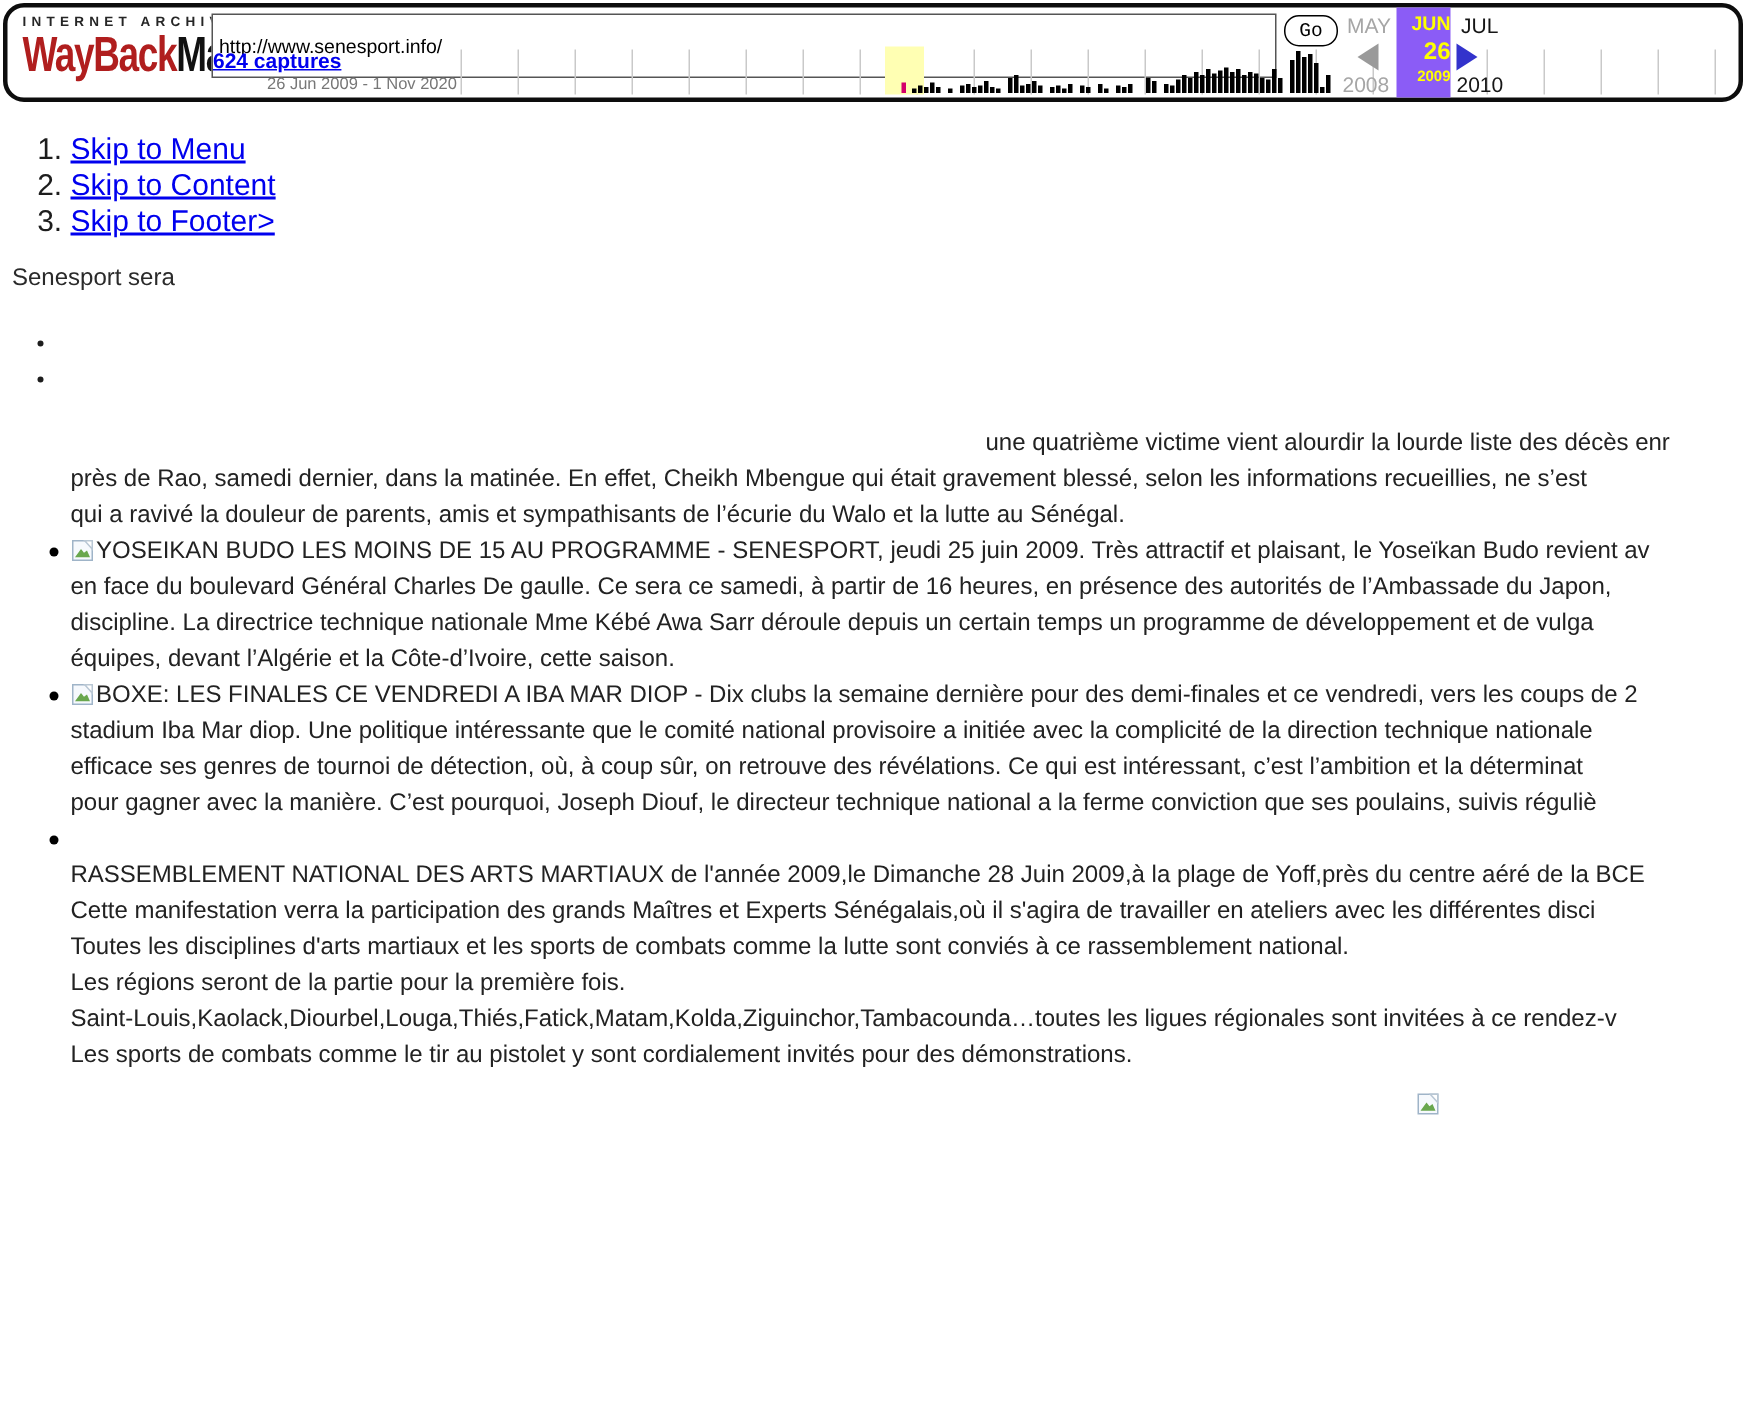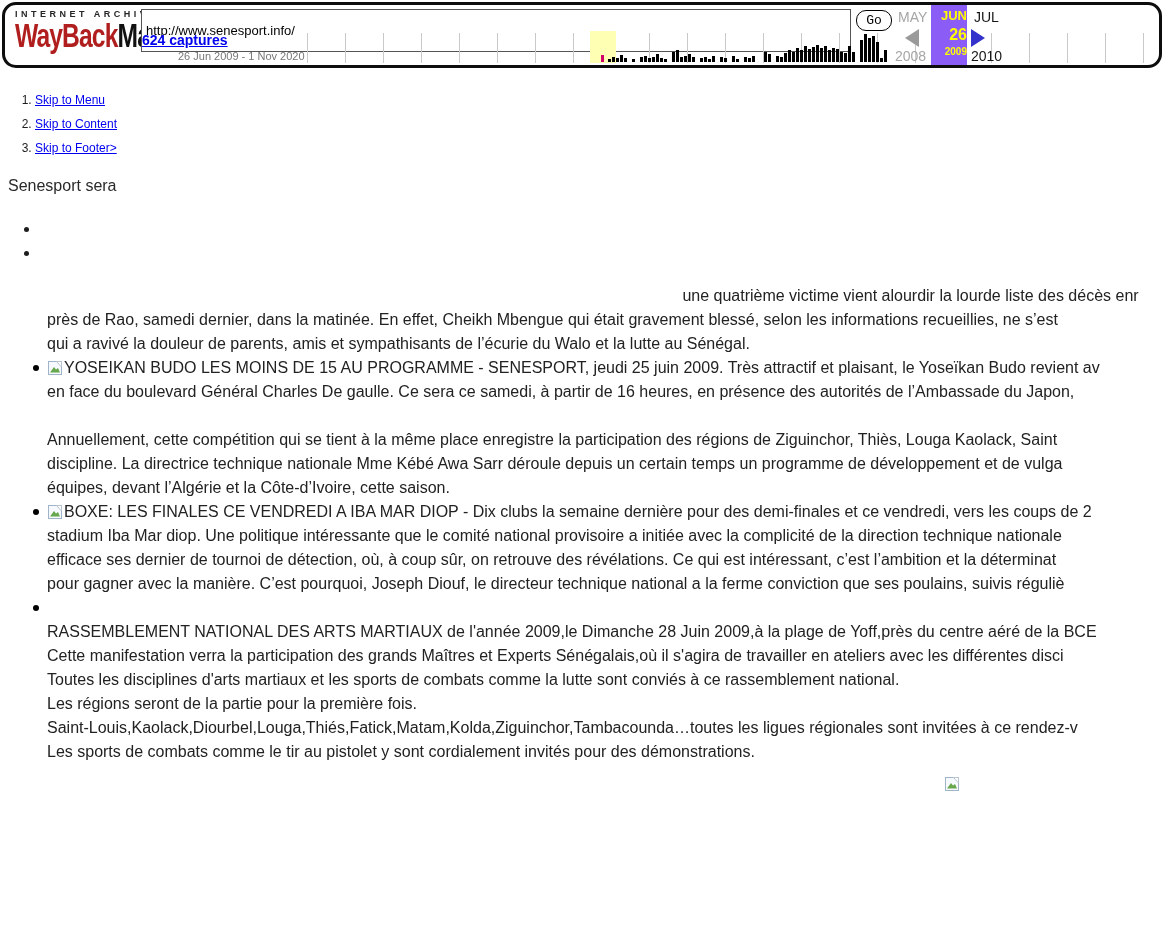--- a/index.html
+++ b/index.html
@@ -45,30 +45,30 @@
     text-align:right;font-weight:bold;
   }
   .wb-current .cm{font-size:13px;margin-top:3px;}
   .wb-current .cd{font-size:16px;line-height:23px;}
   .wb-current .cy{font-size:10px;}
   .wb-next-month{position:absolute;left:969px;top:4px;font-size:14px;color:#161616;}
   .wb-arrow-right{position:absolute;left:966px;top:24px;width:0;height:0;cursor:pointer;
     border-top:9px solid transparent;border-bottom:9px solid transparent;border-left:14px solid #3333cc;}
   .wb-next-year{position:absolute;left:966px;top:43px;font-size:14px;color:#161616;cursor:pointer;}
   
-  .skip-list{margin:20px 0 0 0;padding:0 0 0 35px;font-size:12px;line-height:24px;}
+  .skip-list{margin:20px 0 0 0;padding:0 0 0 47px;font-size:20px;line-height:24px;}
   .skip-list li{height:24px;}
   .skip-list a{color:#0000ee;text-decoration:underline;cursor:pointer;}
   .site-title{margin:16px 0 0 8px;font-size:16px;line-height:20px;color:#2a2a2a;}
   .empty-list{margin:24px 0 0 0;padding:0 0 0 40px;list-style:disc;}
   .empty-list li{height:24px;}
   .news{margin-top:16px;font-size:16px;color:#222;}
   .news .line{position:relative;height:24px;line-height:24px;white-space:nowrap;overflow:hidden;padding-left:47px;}
   .news .line.ind-title1{padding-left:650px;}
-  .news .line.ind-cont1{padding-left:657px;text-align:center;}
+  .news .line.ind-cont1{padding-left:657px;}
   .news .line.gap-top{margin-top:24px;}
   .bullet{position:absolute;left:33px;top:9px;width:6px;height:6px;border-radius:50%;background:#000;}
   .bullet.at640{left:640px;}
   .bimg{display:inline-block;width:16px;height:16px;vertical-align:-3px;margin-right:1px;}
   .tail-icon{margin:12px 0 0 944px;width:16px;height:16px;}
 </style>
 </head>
 <body>
 
 <div class="wb-toolbar">
@@ -223,33 +223,32 @@
   <div class="line">qui a ravivé la douleur de parents, amis et sympathisants de l’écurie du Walo et la lutte au Sénégal.</div>
 
   <div class="line">
     <span class="bullet"></span><span class="bimg"><svg width="16" height="16" viewBox="0 0 16 16">
           <rect x="1.5" y="1.5" width="13" height="13" fill="#f6f9fd" stroke="#9fb4c8"></rect>
           <polygon points="3,12.5 7,7 9,9.5 11,8 13,12.5" fill="#69a74e"></polygon>
           <polygon points="9.5,1.5 14.5,1.5 14.5,7" fill="#ffffff" stroke="#b9c7d4"></polygon>
         </svg></span><a>YOSEIKAN BUDO LES MOINS DE 15 AU PROGRAMME - SENESPORT, jeudi 25 juin 2009.  Très attractif et plaisant, le Yoseïkan Budo revient av</a>
   </div>
   <div class="line">en face du boulevard Général Charles De gaulle. Ce sera ce samedi, à partir de 16 heures, en présence des autorités de l’Ambassade du Japon,</div>
-  <div class="line gap-top">Annuellement, cette compétition qui se tient à la même place enregistre la participation des régions de Ziguinchor, Thiès, Louga Kaolack, Saint</div>
   <div class="line">discipline. La directrice technique nationale Mme Kébé Awa Sarr déroule depuis un certain temps un programme de développement et de vulga</div>
   <div class="line">équipes, devant l’Algérie et la Côte-d’Ivoire, cette saison.</div>
 
   <div class="line">
     <span class="bullet"></span><span class="bimg"><svg width="16" height="16" viewBox="0 0 16 16">
           <rect x="1.5" y="1.5" width="13" height="13" fill="#f6f9fd" stroke="#9fb4c8"></rect>
           <polygon points="3,12.5 7,7 9,9.5 11,8 13,12.5" fill="#69a74e"></polygon>
           <polygon points="9.5,1.5 14.5,1.5 14.5,7" fill="#ffffff" stroke="#b9c7d4"></polygon>
         </svg></span><a>BOXE: LES FINALES CE VENDREDI A IBA MAR DIOP - Dix clubs la semaine dernière pour des demi-finales et ce vendredi, vers les coups de 2</a>
   </div>
   <div class="line">stadium Iba Mar diop. Une politique intéressante que le comité national provisoire a initiée avec la complicité de la direction technique nationale</div>
-  <div class="line">efficace ses dernier de tournoi de détection, où, à coup sûr, on retrouve des révélations. Ce qui est intéressant, c’est l’ambition et la déterminat</div>
+  <div class="line">efficace ses genres de tournoi de détection, où, à coup sûr, on retrouve des révélations. Ce qui est intéressant, c’est l’ambition et la déterminat</div>
   <div class="line">pour gagner avec la manière. C’est pourquoi, Joseph Diouf, le directeur technique national a la ferme conviction que ses poulains, suivis réguliè</div>
 
   <div class="line">
     <span class="bullet"></span>
   </div>
   <div class="line">RASSEMBLEMENT NATIONAL DES ARTS MARTIAUX de l'année 2009,le Dimanche 28 Juin 2009,à la plage de Yoff,près du centre aéré de la BCE</div>
   <div class="line">Cette manifestation verra la participation des grands Maîtres et Experts Sénégalais,où il s'agira de travailler en ateliers avec les différentes disci</div>
   <div class="line">Toutes les disciplines d'arts martiaux et les sports de combats comme la lutte sont conviés à ce rassemblement national.</div>
   <div class="line">Les régions seront de la partie pour la première fois.</div>
   <div class="line">Saint-Louis,Kaolack,Diourbel,Louga,Thiés,Fatick,Matam,Kolda,Ziguinchor,Tambacounda…toutes les ligues régionales sont invitées à ce rendez-v</div>

